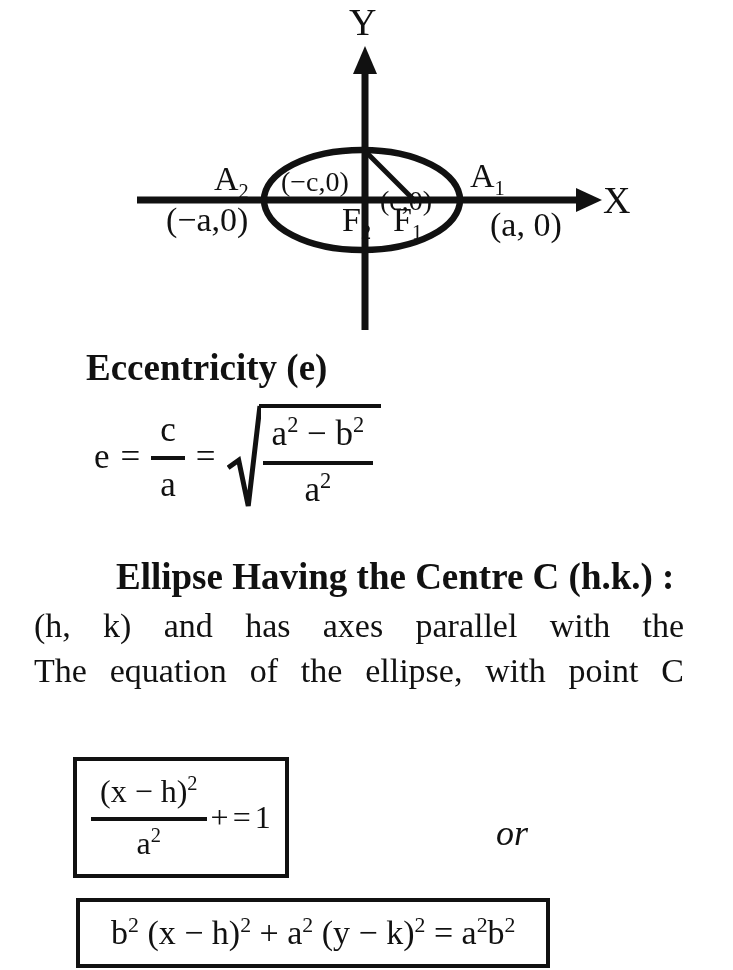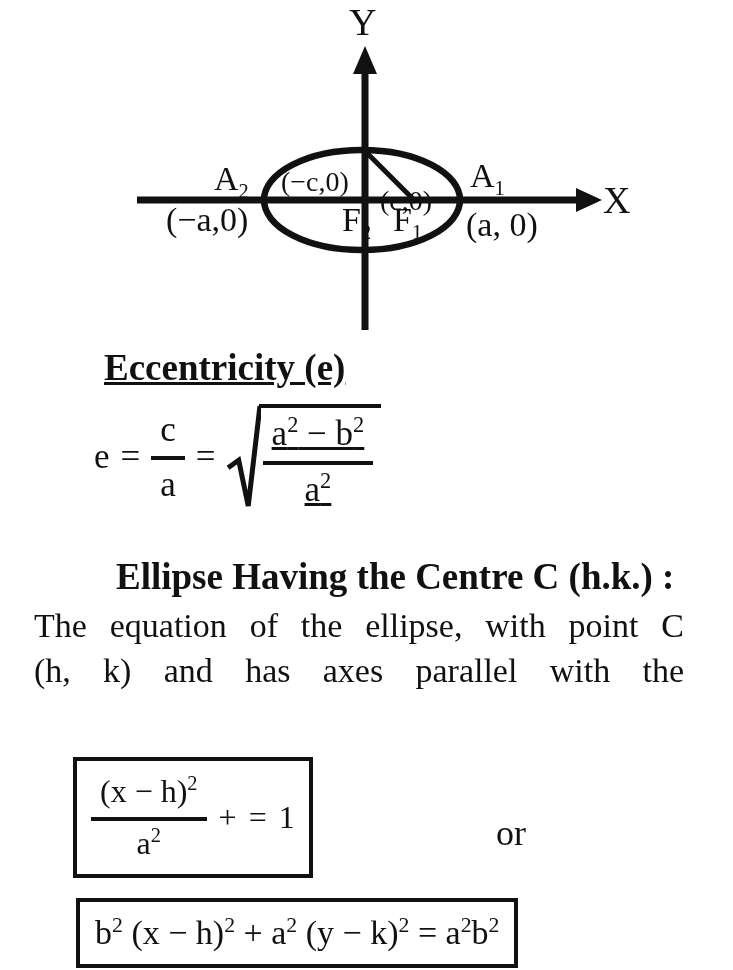--- a/index.html
+++ b/index.html
@@ -36,27 +36,27 @@
   .frac { display: inline-flex; flex-direction: column; align-items: center; }
   .frac .num, .frac .den { padding: 0 9px; line-height: 1.12; white-space: nowrap; }
   .frac .num { padding-bottom: 7px; }
   .frac .den { padding-top: 5px; }
   .fbar { align-self: stretch; height: 4px; background: var(--ink); }
 
   .ecc-formula { position: absolute; left: 94px; top: 404px; font-size: 35px; }
   .sqrt { display: inline-flex; align-items: stretch; }
   .sqrt-sign { width: 34px; margin-right: -2px; }
   .sqrt-sign svg { width: 100%; height: 100%; display: block; }
-  .radicand { border-top: 4px solid var(--ink); padding: 5px 8px 0 4px; display: flex; align-items: center; text-decoration: underline; }
+  .radicand { border-top: 4px solid var(--ink); padding: 5px 8px 0 4px; display: flex; align-items: center; }
 
   .eq-box { position: absolute; border: 4px solid var(--ink); background: var(--paper); }
   .box1 { left: 73px; top: 757px; padding: 12px 14px; font-size: 32px; }
-  .box1 .formula-row { gap: 12px; }
-  .or-label { position: absolute; left: 496px; top: 812px; font-size: 36px; }
-  .box2 { left: 76px; top: 898px; padding: 9px 15px; font-size: 34px; }
+  .box1 .formula-row { gap: 4px; }
+  .or-label { position: absolute; left: 496px; top: 812px; font-size: 36px; font-style: italic; }
+  .box2 { left: 76px; top: 898px; padding: 9px 31px; font-size: 34px; }
   .boxed-line { white-space: nowrap; line-height: 1.3; }
 </style>
 </head>
 <body>
 
 <div class="page">
 
   <div class="diagram">
     <svg width="733" height="340" viewBox="0 0 733 340">
 
@@ -72,30 +72,30 @@
     </svg>
 
     <span class="dlabel axis" style="left:349px; top:3px;">Y</span>
     <span class="dlabel axis" style="left:603px; top:181px;">X</span>
 
 
     <span class="dlabel" style="left:214px; top:162px;"><span>A</span><sub>2</sub></span>
     <span class="dlabel" style="left:166px; top:203px;">(−a,0)</span>
 
     <span class="dlabel" style="left:470px; top:159px;"><span>A</span><sub>1</sub></span>
-    <span class="dlabel" style="left:466px; top:208px;">(a, 0)</span>
+    <span class="dlabel" style="left:490px; top:208px;">(a, 0)</span>
 
     <span class="dlabel small" style="left:281px; top:168px;">(−c,0)</span>
     <span class="dlabel" style="left:294px; top:203px;margin-left:48px;"><span>F</span><sub>2</sub></span>
 
     <span class="dlabel small" style="left:380px; top:168px;margin-top:19px;">(c,0)</span>
     <span class="dlabel" style="left:393px; top:203px;"><span>F</span><sub>1</sub></span>
   </div>
 
-  <div class="heading" style="left:104px; top:347px;text-decoration:underline;">Eccentricity (e)</div>
+  <div class="heading" style="left:86px; top:347px;">Eccentricity (e)</div>
 
   <div class="ecc-formula">
     <span class="formula-row">
       <span>e</span>
       <span>=</span>
       <span class="frac">
         <span class="num">c</span>
         <span class="fbar"></span>
         <span class="den">a</span>
       </span>
@@ -113,22 +113,22 @@
             <span class="den"><span>a</span><sup>2</sup></span>
           </span>
         </span>
       </span>
     </span>
   </div>
 
   <div class="heading" style="left:88px; top:556px;margin-left:28px;">Ellipse Having the Centre C (h.k.) :</div>
 
   <div class="para">
+    <div class="jline">(h, k) and has axes parallel with the</div>
     <div class="jline">The equation of the ellipse, with point C</div>
-    <div class="jline">(h, k) and has axes parallel with the</div>
   </div>
 
   <div class="eq-box box1">
     <span class="formula-row">
       <span class="frac">
         <span class="num"><span>(x − h)</span><sup>2</sup></span>
         <span class="fbar"></span>
         <span class="den"><span>a</span><sup>2</sup></span>
       </span>
       <span>+</span>

